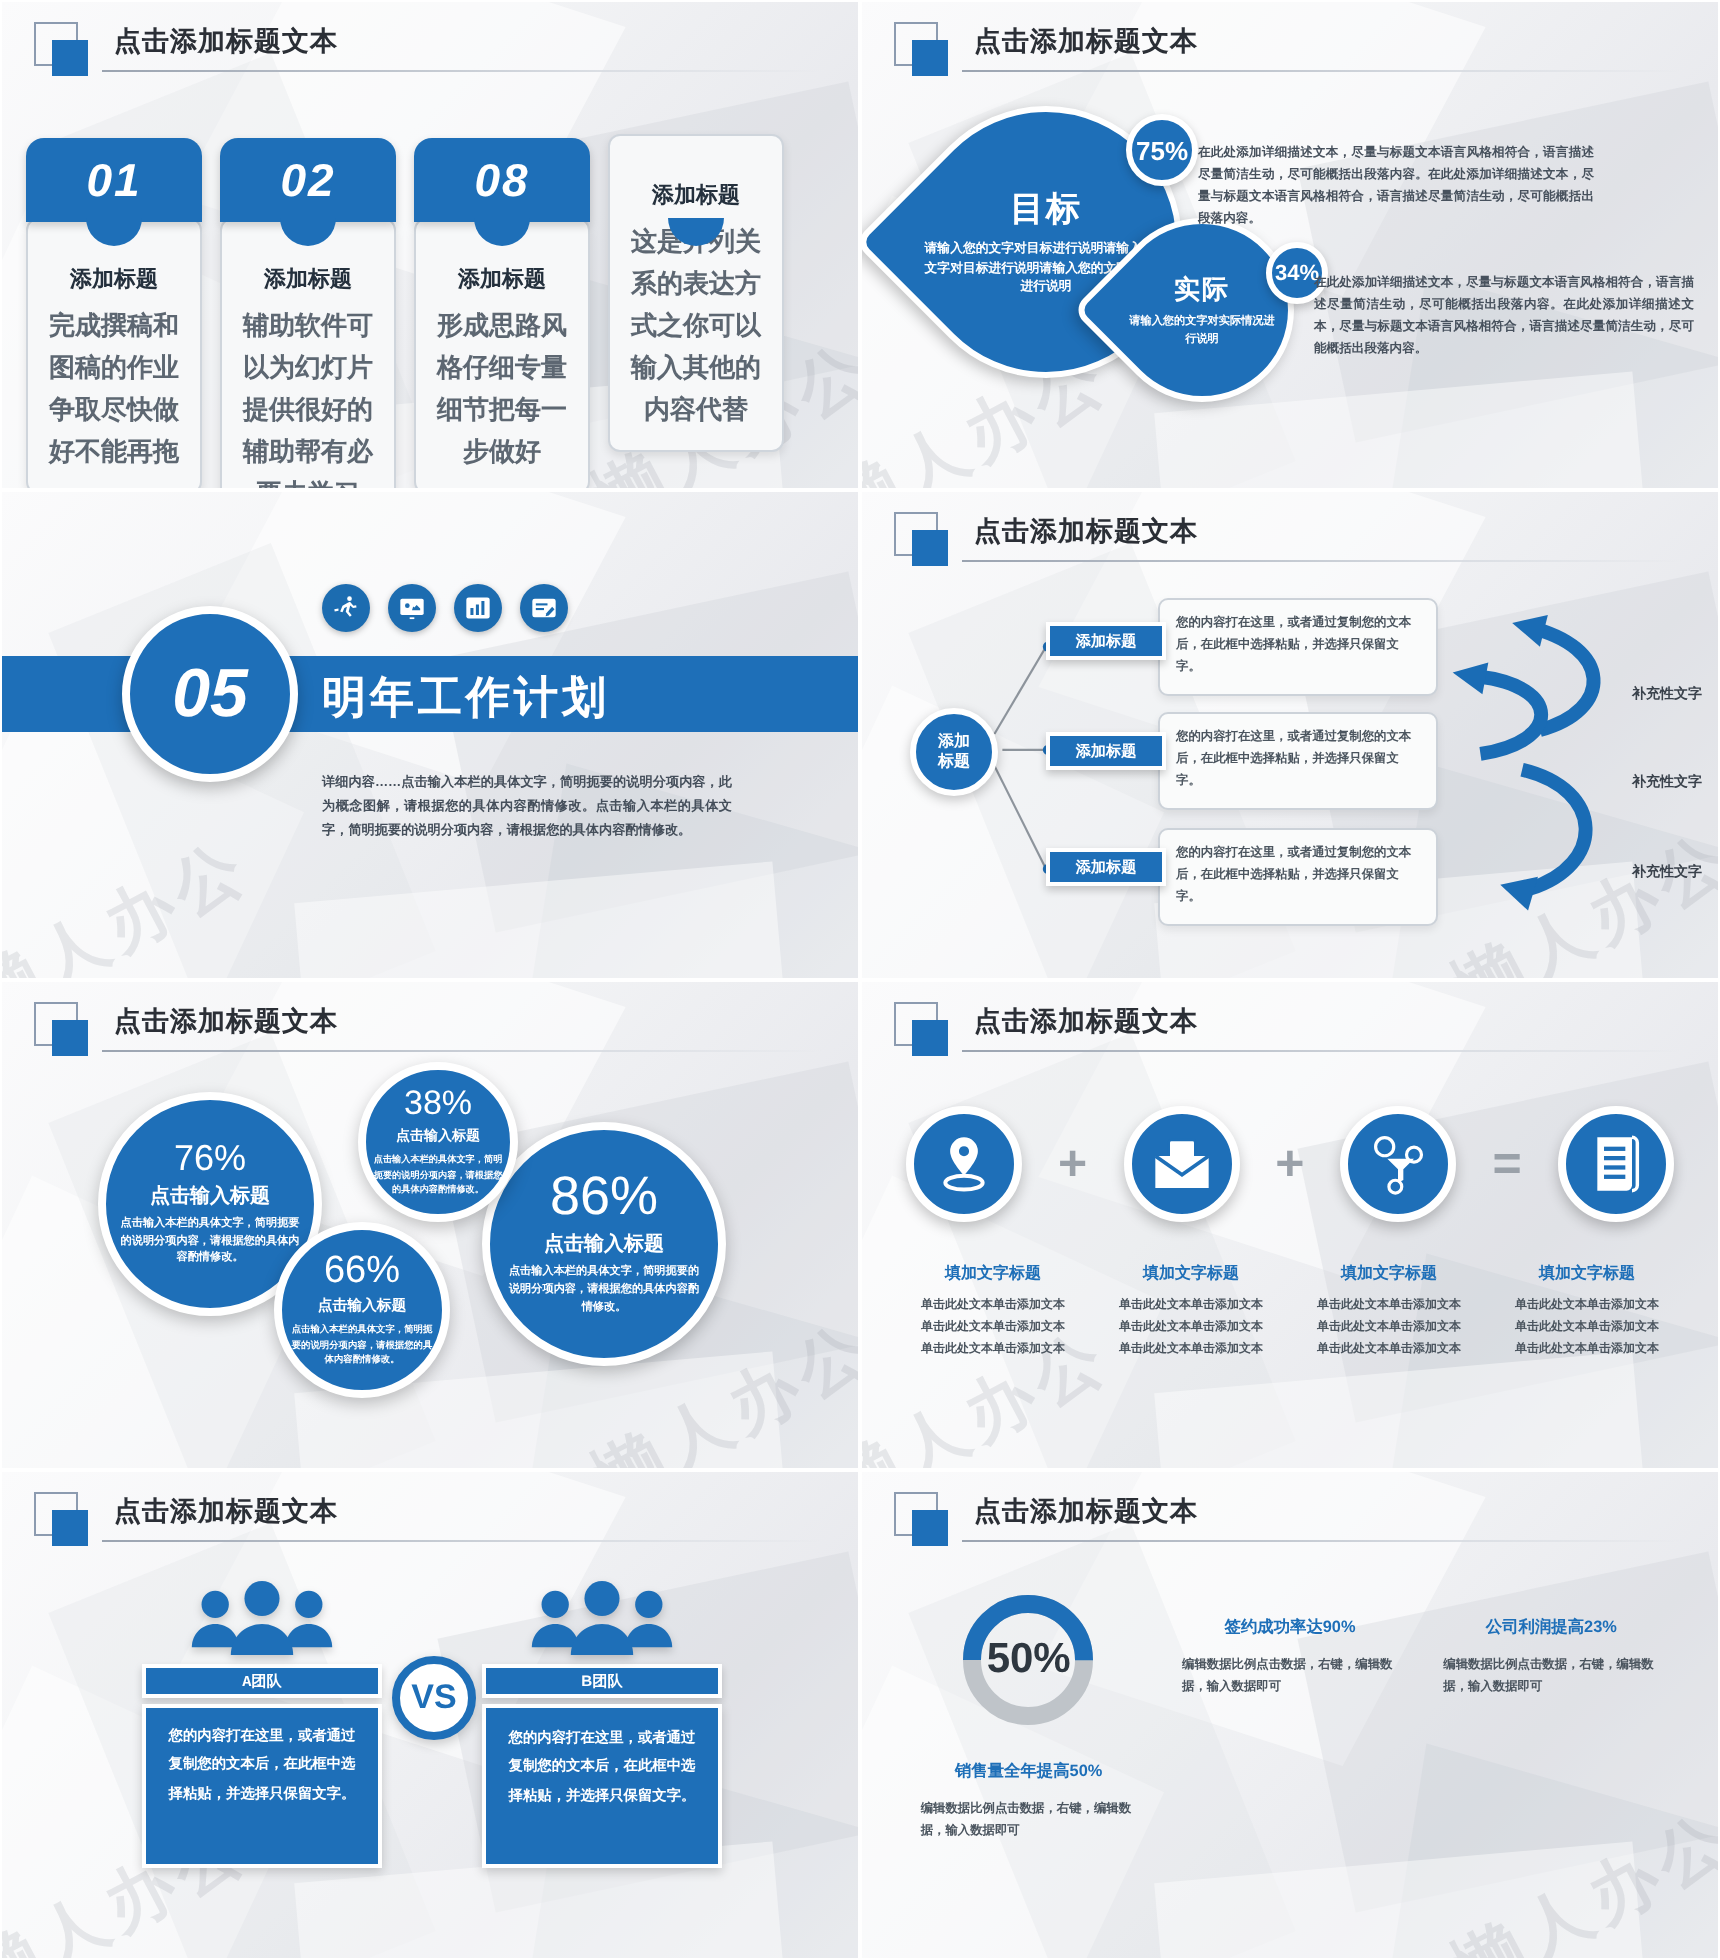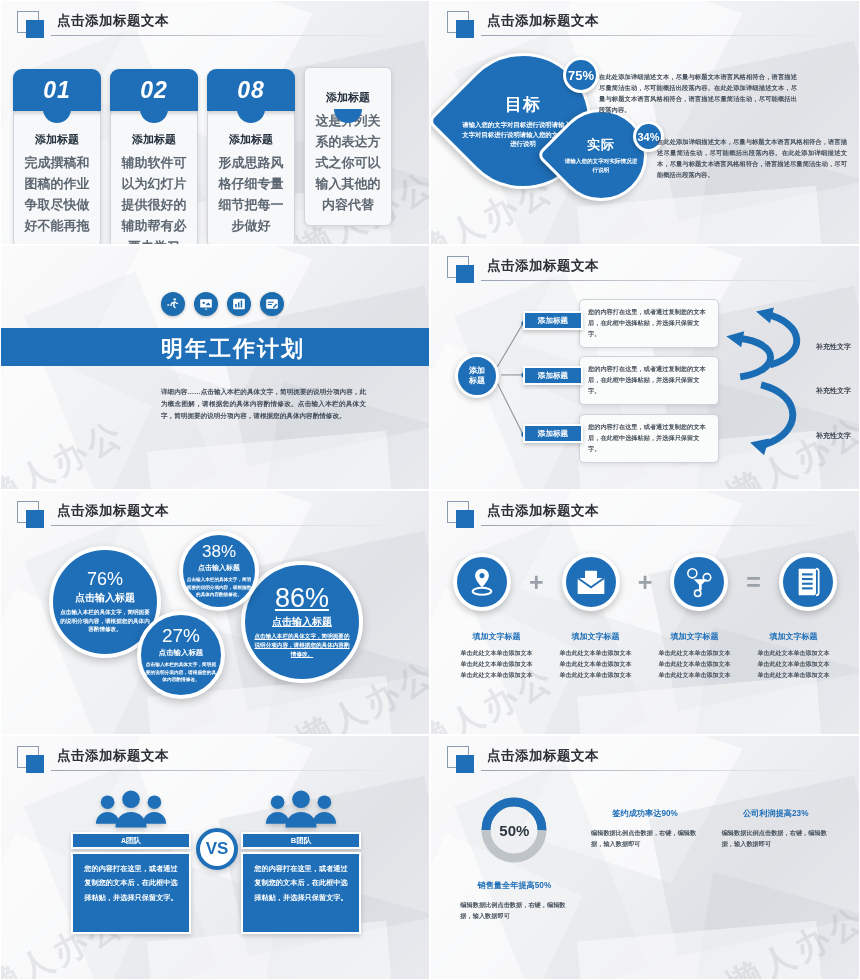--- a/index.html
+++ b/index.html
@@ -141,21 +141,21 @@
        padding:8px;}
   .pcircle .pc-n{font-weight:300;line-height:1;}
   .pcircle .pc-t{font-weight:800;margin-top:3px;}
   .pcircle .pc-d{line-height:1.6;font-weight:600;margin-top:3px;}
   .pc-a{left:48px;top:55px;width:112px;height:112px;z-index:2;}
   .pc-a .pc-n{font-size:18px;} .pc-a .pc-t{font-size:10px;} .pc-a .pc-d{font-size:5.6px;width:92px;}
   .pc-b{left:178px;top:40px;width:80px;height:80px;z-index:3;}
   .pc-b .pc-n{font-size:17px;} .pc-b .pc-t{font-size:7px;} .pc-b .pc-d{font-size:4.6px;width:66px;}
   .pc-c{left:136px;top:120px;width:88px;height:88px;z-index:4;}
   .pc-c .pc-n{font-size:19px;} .pc-c .pc-t{font-size:7.4px;} .pc-c .pc-d{font-size:4.7px;width:72px;}
-  .pc-d2{left:240px;top:70px;width:122px;height:122px;z-index:1;text-decoration:underline;}
+  .pc-d2{left:240px;top:70px;width:122px;height:122px;z-index:1;}
   .pc-d2 .pc-n{font-size:27px;} .pc-d2 .pc-t{font-size:10px;} .pc-d2 .pc-d{font-size:5.6px;width:100px;}
 
   
   .eqrow{position:absolute;left:22px;top:62px;right:22px;display:flex;
        align-items:center;justify-content:space-between;}
   .bigicon{width:58px;height:58px;border-radius:50%;background:#1e6fb8;border:4px solid #fff;
        box-shadow:0 3px 7px rgba(0,0,0,.22);display:flex;align-items:center;justify-content:center;}
   .bigicon svg{width:32px;height:32px;fill:#fff;}
   .op{font-size:25px;color:#9aa1a9;font-weight:800;line-height:1;}
   .capcols{position:absolute;left:16px;top:140px;right:16px;display:flex;}
@@ -184,21 +184,21 @@
        border:2px solid #fff;box-shadow:0 2px 5px rgba(0,0,0,.18);
        color:#fff;font-size:7.4px;line-height:1.95;text-align:center;font-weight:700;
        padding:8px 10px;}
 
   
   .donuts{position:absolute;left:18px;top:58px;right:18px;display:flex;}
   .dcol{flex:1;display:flex;flex-direction:column;align-items:center;}
   .dring{width:72px;height:72px;position:relative;}
   .dring svg{transform:rotate(-90deg);}
   .dring .dval{position:absolute;inset:0;display:flex;align-items:center;
-       justify-content:center;font-size:15px;font-weight:700;color:#2e3740;}
+       justify-content:center;font-size:21px;font-weight:700;color:#2e3740;}
   .dcol h5{margin-top:14px;font-size:8.2px;font-weight:800;color:#1e6fb8;}
   .dcol p{margin-top:8px;font-size:6.2px;line-height:1.8;color:#4b555f;font-weight:600;
        width:108px;text-align:left;}
 </style>
 </head>
 <body>
 
 <div class="grid">
 
   <div class="slide">
@@ -292,20 +292,21 @@
       <i class="f1"></i>
         <i class="f2"></i>
         <i class="f3"></i>
         <i class="f4"></i>
         <i class="f5"></i>
         <i class="f6"></i>
     </div>
     <div class="wm b">懒人办公</div>
 
     <div class="band"></div>
+    <div class="bignum">05</div>
     <div class="bandtitle">明年工作计划</div>
 
     <div class="iconrow">
       <span class="cicon">
         <svg viewBox="0 0 24 24">
             <circle cx="15" cy="4" r="2"></circle>
             <path d="M13.5 7.5 9 10l-2 5 2 .7 1.6-3.7 2.2-1 -1 4.3 3.5 4.2 1.6-1.3-2.6-3.3 1.3-5 2.4 2.1 3-.4-.3-1.9-2.3.3-3-3.3z"></path>
             <path d="M5.5 12.5 2 13l.3 1.9 3.3-.5z"></path>
           </svg>
       </span>
@@ -412,21 +413,21 @@
       <div class="pc-n">76%</div>
       <div class="pc-t">点击输入标题</div>
       <div class="pc-d">点击输入本栏的具体文字，简明扼要的说明分项内容，请根据您的具体内容酌情修改。</div>
     </div>
     <div class="pcircle pc-b">
       <div class="pc-n">38%</div>
       <div class="pc-t">点击输入标题</div>
       <div class="pc-d">点击输入本栏的具体文字，简明扼要的说明分项内容，请根据您的具体内容酌情修改。</div>
     </div>
     <div class="pcircle pc-c">
-      <div class="pc-n">27%</div>
+      <div class="pc-n">66%</div>
       <div class="pc-t">点击输入标题</div>
       <div class="pc-d">点击输入本栏的具体文字，简明扼要的说明分项内容，请根据您的具体内容酌情修改。</div>
     </div>
     <div class="pcircle pc-d2">
       <div class="pc-n">86%</div>
       <div class="pc-t">点击输入标题</div>
       <div class="pc-d">点击输入本栏的具体文字，简明扼要的说明分项内容，请根据您的具体内容酌情修改。</div>
     </div>
   </div>
 

